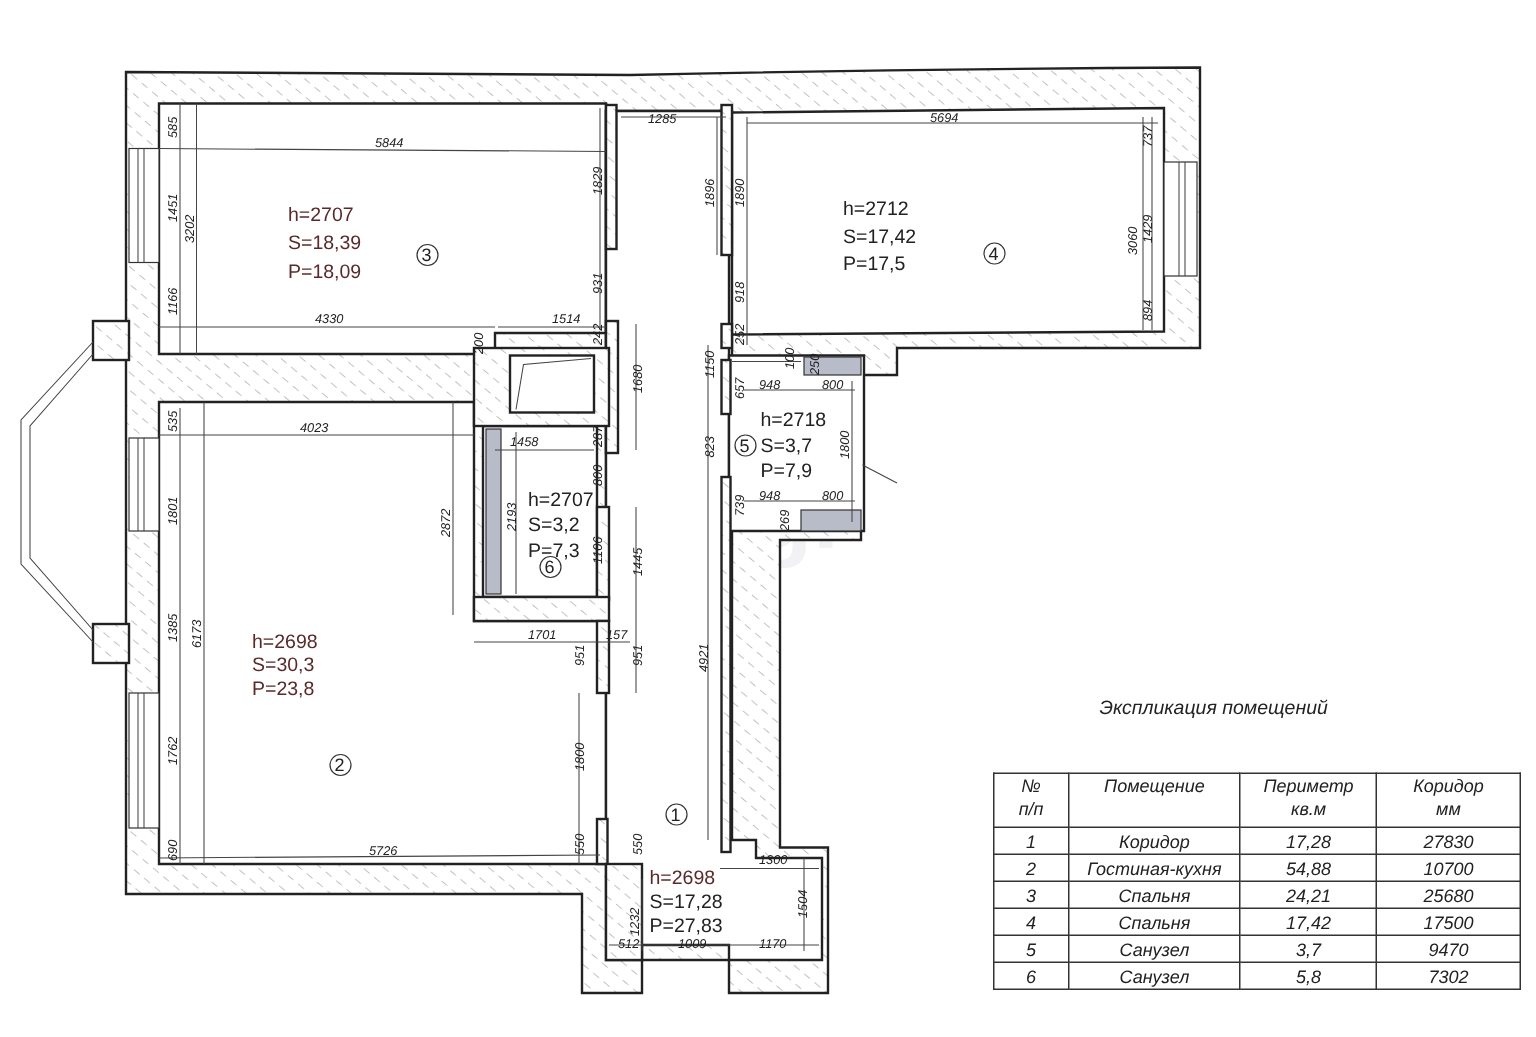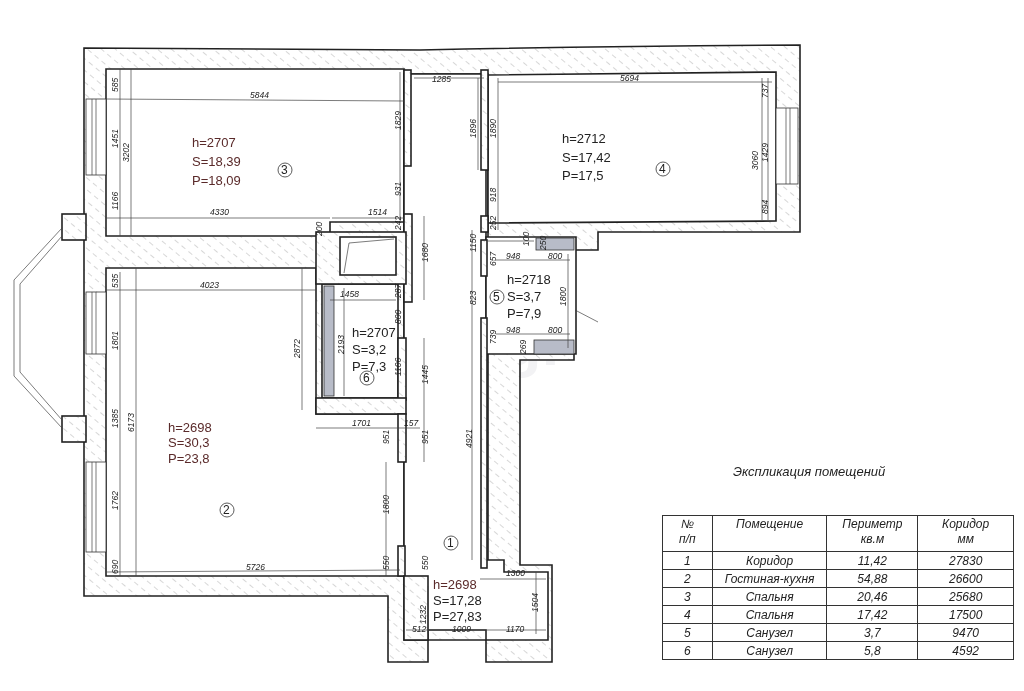--- a/index.html
+++ b/index.html
@@ -272,48 +272,48 @@
         <th><span>№</span><br><span>п/п</span></th>
         <th><span>Помещение</span></th>
         <th><span>Периметр</span><br><span>кв.м</span></th>
         <th><span>Коридор</span><br><span>мм</span></th>
       </tr>
     </thead>
     <tbody>
       <tr>
         <td>1</td>
         <td>Коридор</td>
-        <td>11,42</td>
+        <td>17,28</td>
         <td>27830</td>
       </tr>
       <tr>
         <td>2</td>
         <td>Гостиная-кухня</td>
         <td>54,88</td>
-        <td>26600</td>
+        <td>10700</td>
       </tr>
       <tr>
         <td>3</td>
         <td>Спальня</td>
-        <td>20,46</td>
+        <td>24,21</td>
         <td>25680</td>
       </tr>
       <tr>
         <td>4</td>
         <td>Спальня</td>
         <td>17,42</td>
         <td>17500</td>
       </tr>
       <tr>
         <td>5</td>
         <td>Санузел</td>
         <td>3,7</td>
         <td>9470</td>
       </tr>
       <tr>
         <td>6</td>
         <td>Санузел</td>
         <td>5,8</td>
-        <td>4592</td>
+        <td>7302</td>
       </tr>
     </tbody>
   </table>
 </div>
 
 </body></html>

